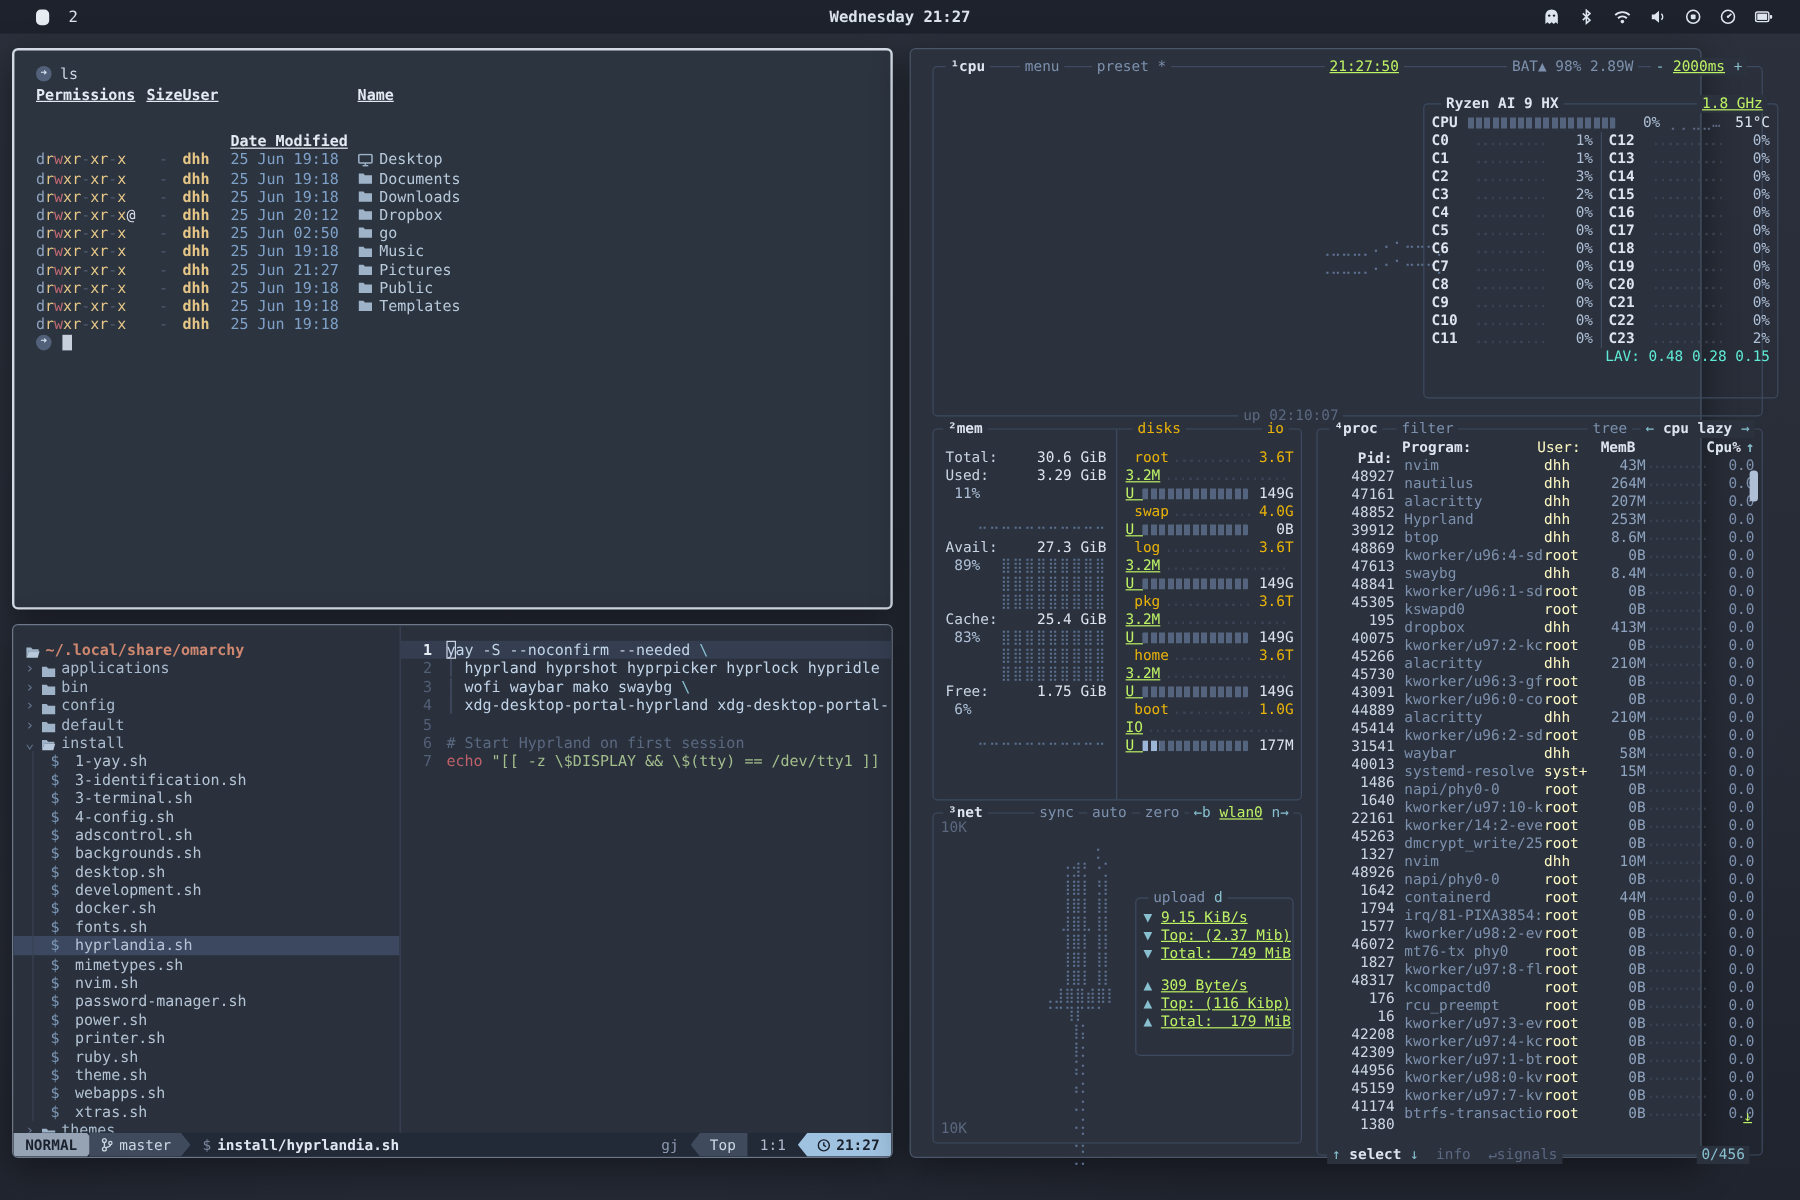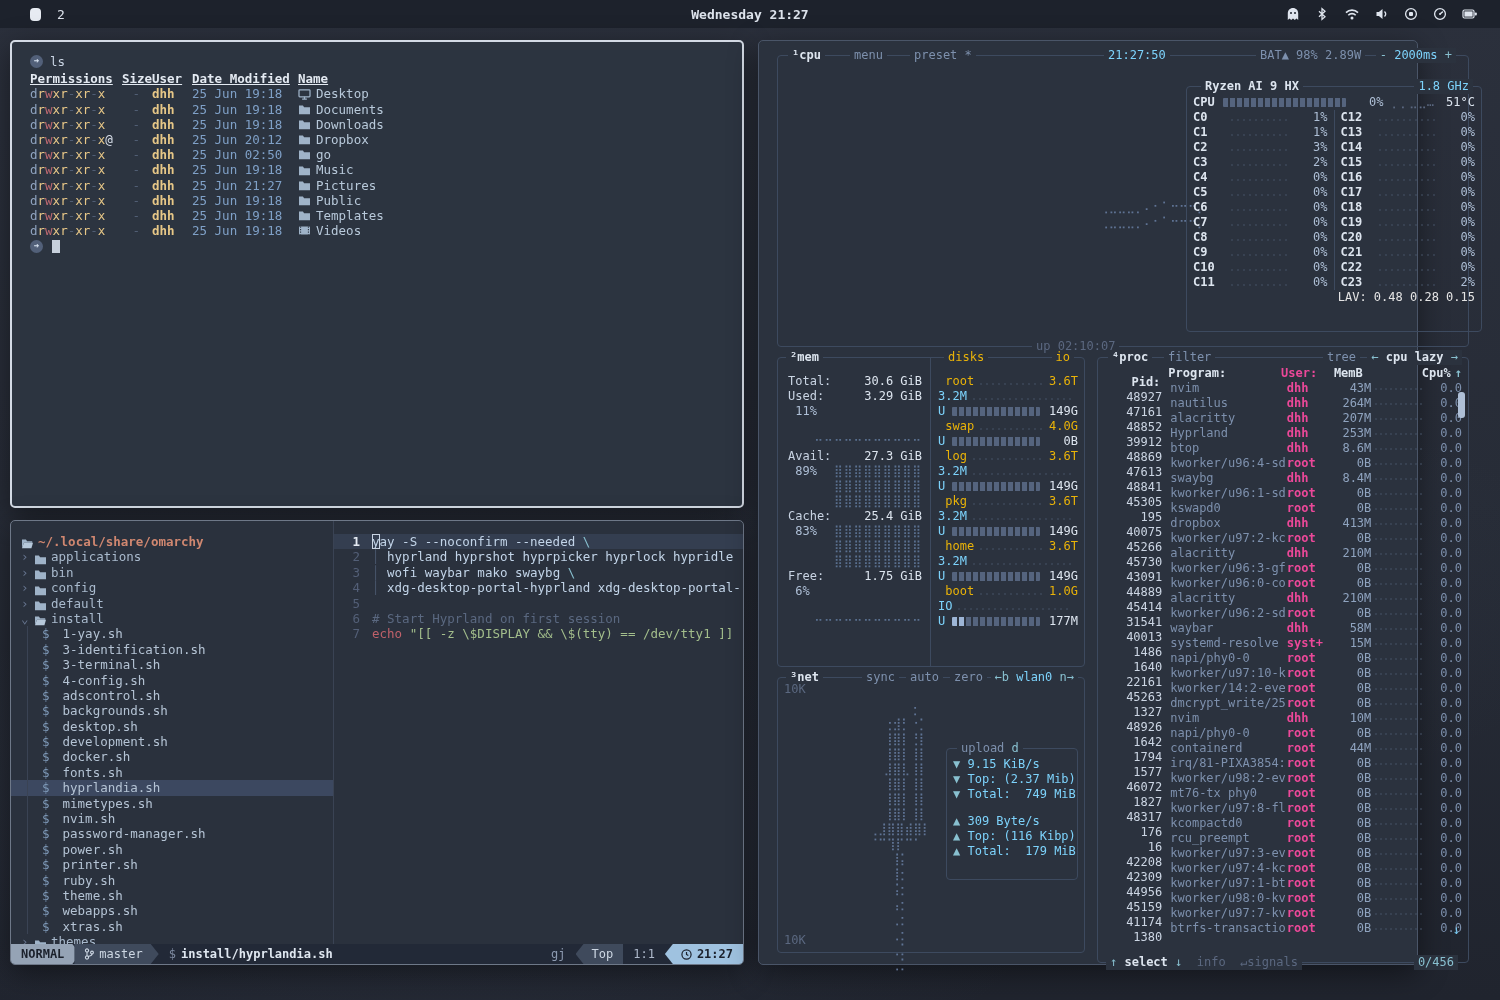--- a/index.html
+++ b/index.html
@@ -72,41 +72,41 @@
   .seg.clock{background:#9fc2e0;color:#1b212c;font-weight:bold;
     clip-path:polygon(8px 0,100% 0,100% 100%,8px 100%,0 50%);padding-left:16px;}
   
   .btop{left:758px;top:40px;width:660px;height:925px;border:1px solid #4a5568;background:#2b323e;
     font-size:12px;line-height:15px;color:#c9d4e3;}
   .bbox{position:absolute;border:1px solid #3d4a5f;border-radius:4px;box-sizing:border-box;}
   .btab{position:absolute;top:-8px;background:#2b323e;padding:0 4px;color:#7d90ad;white-space:pre;}
   .bfoot{position:absolute;bottom:-8px;background:#2b323e;padding:0 4px;color:#7d90ad;white-space:pre;}
   .strong{color:#dde5ef;font-weight:bold;}
   .hot{color:#88c0d0;}
-  .wht{color:#7dd3fc;}
+  .wht{color:#bef264;text-decoration:underline;}
   .dim{color:#5b6880;}
   .teal{color:#eab308;}
   .lead{flex:1;height:2px;align-self:flex-end;margin:0 6px 4px 6px;
     background:repeating-linear-gradient(90deg,#44516580 0 2px,transparent 2px 6px);}
   .meter{display:inline-block;height:9px;border-radius:1px;
     background:repeating-linear-gradient(90deg,#55647e 0 5px,transparent 5px 7px);}
   .brl{position:absolute;color:#5f7394;white-space:pre;line-height:15px;}
   .corerow{display:flex;align-items:center;height:15px;padding:0 6px;}
   .corerow .cname{width:32px;color:#dde5ef;font-weight:bold;}
   .corerow .cpct{width:32px;text-align:right;color:#aebfd6;}
   .mrow{display:flex;align-items:center;height:15px;white-space:pre;}
   .mlab{color:#c9d4e3;}
   .mval{margin-left:auto;color:#dde5ef;}
   .mpct{color:#aebfd6;}
   .mdeco{margin-left:auto;color:#5a7090;letter-spacing:1px;}
   .drow{display:flex;align-items:center;height:15px;white-space:pre;}
   .prow{display:flex;align-items:center;height:15px;white-space:pre;}
   .prow .pid{width:62px;text-align:right;color:#ccd6e4;margin-top:18px;}
   .prow .prog{width:124px;margin-left:8px;color:#7d90ad;overflow:hidden;}
-  .prow .puser{width:46px;color:#ec4899;font-weight:bold;}
+  .prow .puser{width:46px;color:#fef9c3;font-weight:normal;}
   .prow .pmem{width:44px;text-align:right;color:#8fa3bf;}
   .prow .pdots{width:52px;margin:0 4px;height:2px;align-self:center;
     background:repeating-linear-gradient(90deg,#44516580 0 2px,transparent 2px 5px);}
   .prow .pcpu{width:36px;text-align:right;color:#7d90ad;}
   .scrollthumb{position:absolute;width:7px;height:26px;border-radius:3px;background:#aebfd6;}
 </style>
 </head>
 <body>
 
 <div class="desktop">
@@ -169,21 +169,21 @@
   <section class="win term">
     <div class="term-body" id="term-body">
         <div class="prompt-line">
           <span class="prompt-circle">➜</span>
           <span>ls</span>
         </div>
         <div class="lsgrid">
           <span class="lsh">Permissions</span>
           <span class="lsh">Size</span>
           <span class="lsh">User</span>
-          <span class="lsh" style="white-space: pre;">Date Modified</span>
+          <span class="lsh" style="white-space: pre; margin-top: 39px;">Date Modified</span>
           <span class="lsh">Name</span>
           <span><span class="c-d">d</span><span class="c-r">r</span><span class="c-w">w</span><span class="c-x">x</span><span class="c-r">r</span><span class="c-dash">-</span><span class="c-x">x</span><span class="c-r">r</span><span class="c-dash">-</span><span class="c-x">x</span></span>
           <span class="ls-size">-</span>
           <span class="ls-user">dhh</span>
           <span class="ls-date">25 Jun 19:18</span>
           <span class="ls-name">
             <svg width="13" height="11" viewBox="0 0 16 14">
               <rect x="1" y="1" width="14" height="9" rx="1" fill="none" stroke="#9fb3c8" stroke-width="1.6"></rect>
               <path d="M5 13h6M8 10v3" stroke="#9fb3c8" stroke-width="1.6"></path>
             </svg>
@@ -266,27 +266,20 @@
           <span class="ls-name">
             <svg width="13" height="11" viewBox="0 0 16 14">
               <path d="M1 2h5l1.5 2H15v9H1z" fill="#9fb3c8"></path>
             </svg>
             <span>Templates</span>
           </span>
           <span><span class="c-d">d</span><span class="c-r">r</span><span class="c-w">w</span><span class="c-x">x</span><span class="c-r">r</span><span class="c-dash">-</span><span class="c-x">x</span><span class="c-r">r</span><span class="c-dash">-</span><span class="c-x">x</span></span>
           <span class="ls-size">-</span>
           <span class="ls-user">dhh</span>
           <span class="ls-date">25 Jun 19:18</span>
-          <span class="ls-name">
-            <svg width="13" height="11" viewBox="0 0 16 14">
-              <rect x="1" y="2" width="14" height="10" rx="1" fill="#9fb3c8"></rect>
-              <path d="M3 2v10M13 2v10" stroke="#2c3440" stroke-width="1.4" stroke-dasharray="1.6 1.6"></path>
-            </svg>
-            <span>Videos</span>
-          </span>
         </div>
         <div class="prompt-line" style="margin-top: 2px;">
           <span class="prompt-circle">➜</span>
           <span class="cursor-block"></span>
         </div>
       </div>
   </section>
 
   <section class="win nvim">
     <div class="tree" id="tree">
@@ -517,21 +510,21 @@
                 <span class="lead"></span>
                 <span class="cpct">0%</span>
               </div>
               <div class="corerow">
                 <span class="cname">C23</span>
                 <span class="lead"></span>
                 <span class="cpct">2%</span>
               </div>
             </div>
         </div>
-        <div class="corerow" style="justify-content:flex-end;color:#e5e5e5">
+        <div class="corerow" style="justify-content:flex-end;color:#5eead4">
           <span>LAV: 0.48 0.28 0.15</span>
         </div>
       </div>
     </div>
 
     <div class="bbox" style="left:18px;top:316px;width:308px;height:310px">
       <span class="btab strong" style="left:8px">²mem</span>
       <span class="btab teal" style="left:166px">disks</span>
       <span class="btab teal" style="right:10px">io</span>
       <div style="position:absolute;left:152px;top:0;bottom:0;width:1px;background:#3d4a5f"></div>

